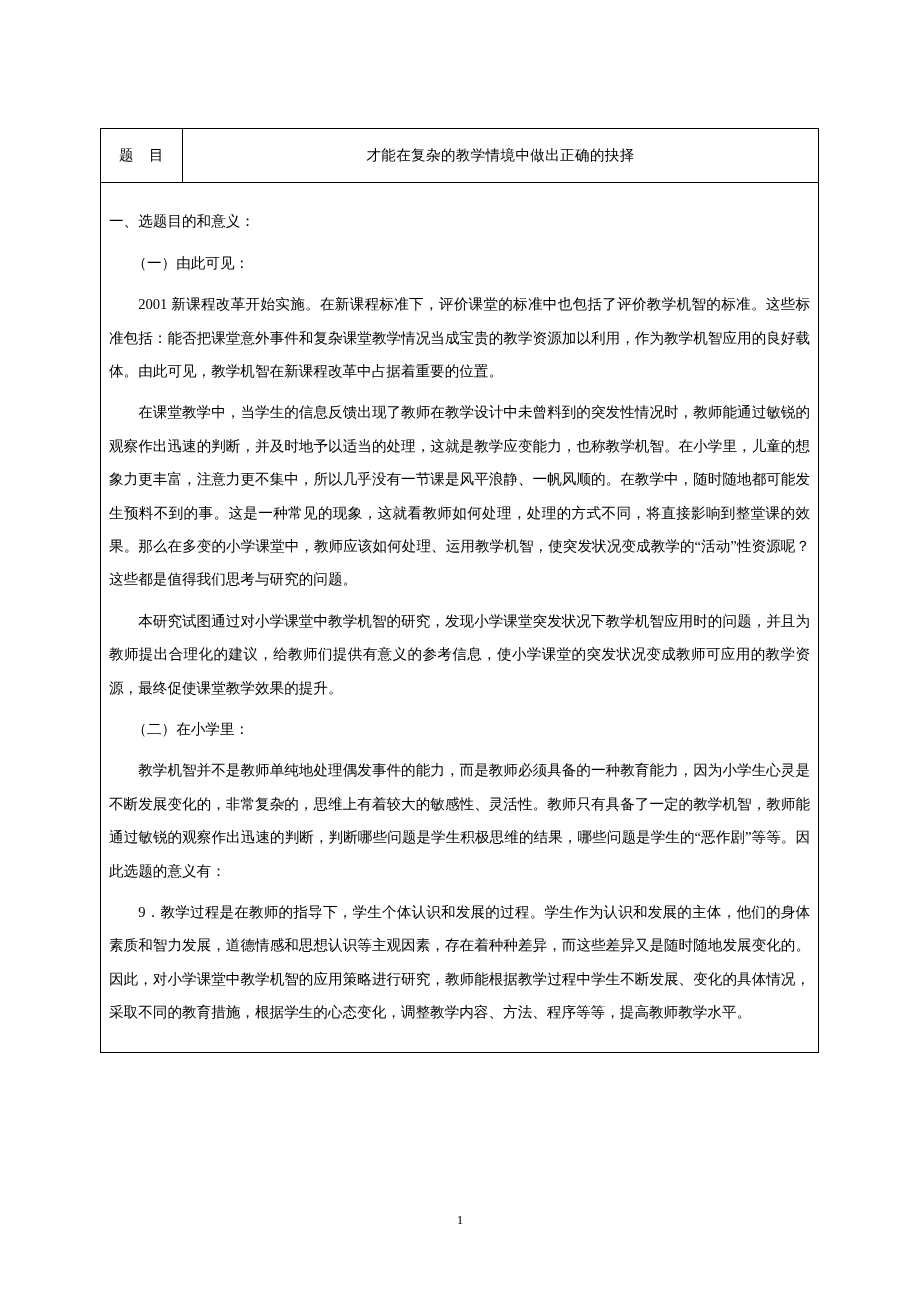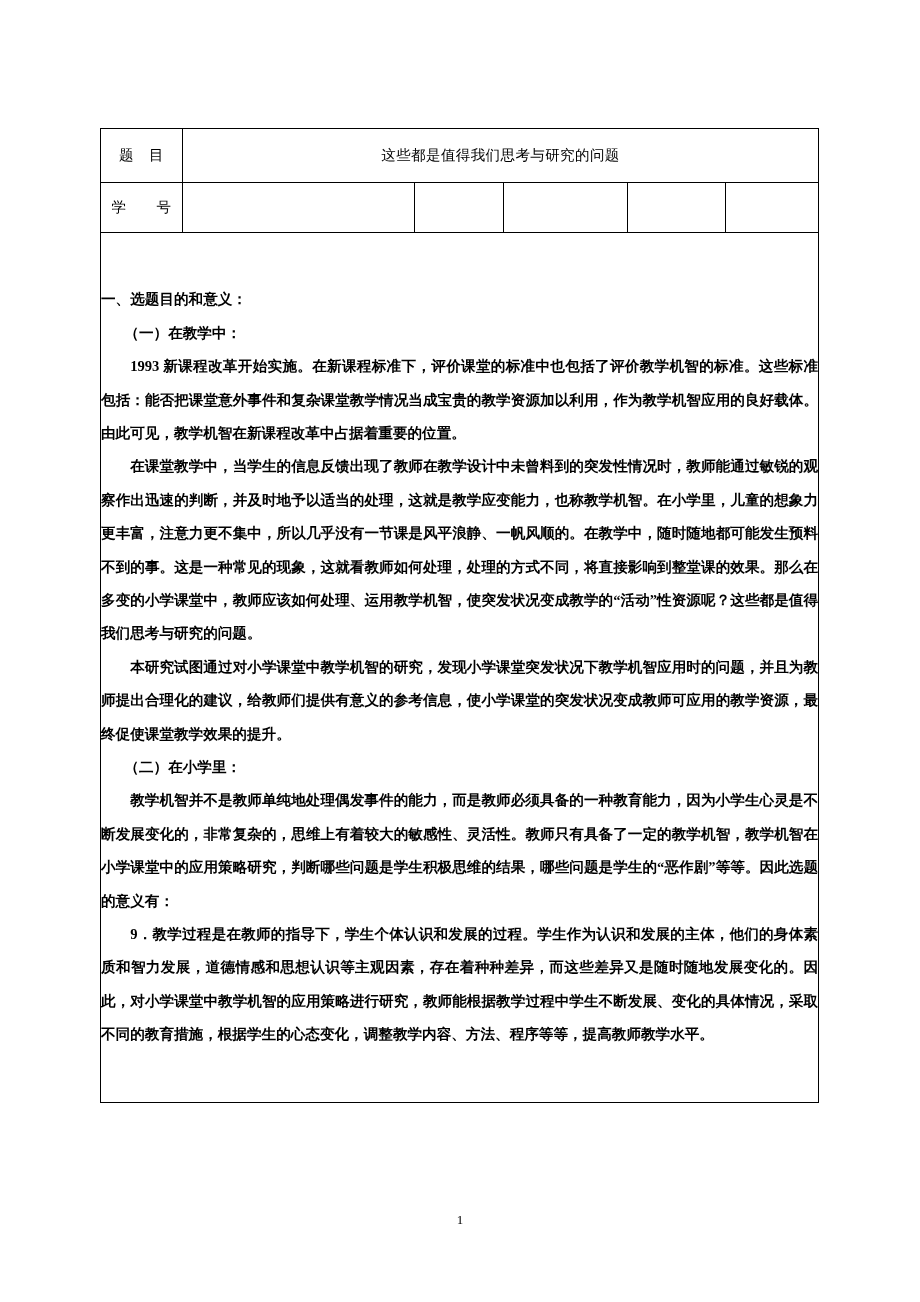--- a/index.html
+++ b/index.html
@@ -78,24 +78,23 @@
     height: 870px;
   }
 
   .doc-body {
     font-size: 14.6px;
     line-height: 33.4px;
     text-align: justify;
     text-justify: inter-ideograph;
   }
   .doc-body p {
-    margin: 0;
+    margin: 8px;
     text-align: justify;
     text-justify: inter-ideograph;
-    font-weight: bold;
   }
   .p-head {
     text-indent: 0;
   }
   .p-sub {
     text-indent: 1.6em;
   }
   .p-ind {
     text-indent: 2em;
   }
@@ -125,46 +124,36 @@
       <col class="c-d">
       <col class="c-e">
     </colgroup>
     <tbody>
 
       <tr class="title-row">
         <td class="lbl-cell">
           <span class="lbl-line">题　目</span>
         </td>
         <td class="title-text" colspan="5">
-          <span>这些都是值得我们思考与研究的问题</span>
+          <span>才能在复杂的教学情境中做出正确的抉择</span>
         </td>
       </tr>
 
 
-      <tr class="sid-row">
-        <td class="lbl-cell">
-          <span class="lbl-line">学　　号</span>
-        </td>
-        <td><span></span></td>
-        <td><span></span></td>
-        <td><span></span></td>
-        <td><span></span></td>
-        <td><span></span></td>
-      </tr>
 
       <tr>
         <td class="body-cell" colspan="6">
           <div class="doc-body">
             <p class="p-head">一、选题目的和意义：</p>
-            <p class="p-sub">（一）在教学中：</p>
-            <p class="p-ind">1993 新课程改革开始实施。在新课程标准下，评价课堂的标准中也包括了评价教学机智的标准。这些标准包括：能否把课堂意外事件和复杂课堂教学情况当成宝贵的教学资源加以利用，作为教学机智应用的良好载体。由此可见，教学机智在新课程改革中占据着重要的位置。</p>
+            <p class="p-sub">（一）由此可见：</p>
+            <p class="p-ind">2001 新课程改革开始实施。在新课程标准下，评价课堂的标准中也包括了评价教学机智的标准。这些标准包括：能否把课堂意外事件和复杂课堂教学情况当成宝贵的教学资源加以利用，作为教学机智应用的良好载体。由此可见，教学机智在新课程改革中占据着重要的位置。</p>
             <p class="p-ind">在课堂教学中，当学生的信息反馈出现了教师在教学设计中未曾料到的突发性情况时，教师能通过敏锐的观察作出迅速的判断，并及时地予以适当的处理，这就是教学应变能力，也称教学机智。在小学里，儿童的想象力更丰富，注意力更不集中，所以几乎没有一节课是风平浪静、一帆风顺的。在教学中，随时随地都可能发生预料不到的事。这是一种常见的现象，这就看教师如何处理，处理的方式不同，将直接影响到整堂课的效果。那么在多变的小学课堂中，教师应该如何处理、运用教学机智，使突发状况变成教学的“活动”性资源呢？这些都是值得我们思考与研究的问题。</p>
             <p class="p-ind">本研究试图通过对小学课堂中教学机智的研究，发现小学课堂突发状况下教学机智应用时的问题，并且为教师提出合理化的建议，给教师们提供有意义的参考信息，使小学课堂的突发状况变成教师可应用的教学资源，最终促使课堂教学效果的提升。</p>
             <p class="p-sub">（二）在小学里：</p>
-            <p class="p-ind">教学机智并不是教师单纯地处理偶发事件的能力，而是教师必须具备的一种教育能力，因为小学生心灵是不断发展变化的，非常复杂的，思维上有着较大的敏感性、灵活性。教师只有具备了一定的教学机智，教学机智在小学课堂中的应用策略研究，判断哪些问题是学生积极思维的结果，哪些问题是学生的“恶作剧”等等。因此选题的意义有：</p>
+            <p class="p-ind">教学机智并不是教师单纯地处理偶发事件的能力，而是教师必须具备的一种教育能力，因为小学生心灵是不断发展变化的，非常复杂的，思维上有着较大的敏感性、灵活性。教师只有具备了一定的教学机智，教师能通过敏锐的观察作出迅速的判断，判断哪些问题是学生积极思维的结果，哪些问题是学生的“恶作剧”等等。因此选题的意义有：</p>
             <p class="p-ind">9．教学过程是在教师的指导下，学生个体认识和发展的过程。学生作为认识和发展的主体，他们的身体素质和智力发展，道德情感和思想认识等主观因素，存在着种种差异，而这些差异又是随时随地发展变化的。因此，对小学课堂中教学机智的应用策略进行研究，教师能根据教学过程中学生不断发展、变化的具体情况，采取不同的教育措施，根据学生的心态变化，调整教学内容、方法、程序等等，提高教师教学水平。</p>
           </div>
         </td>
       </tr>
 
     </tbody>
   </table>
 
   <div class="page-number">1</div>
 

